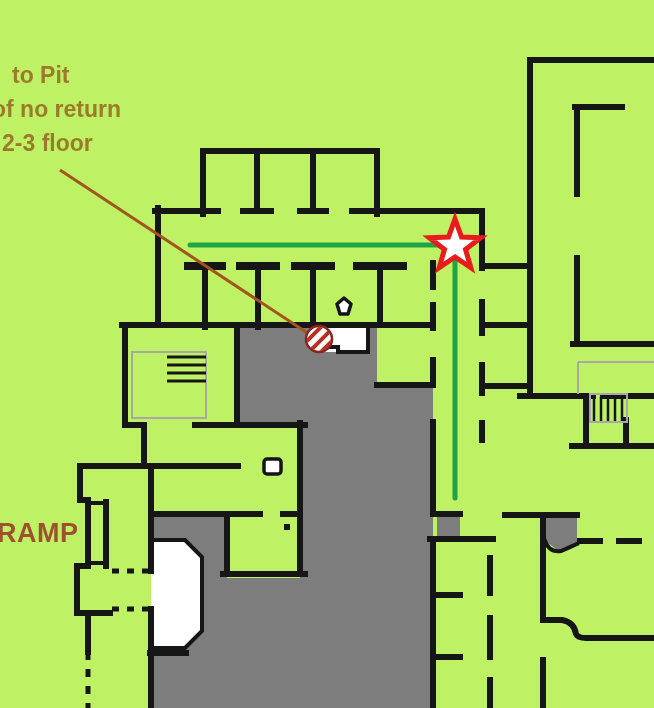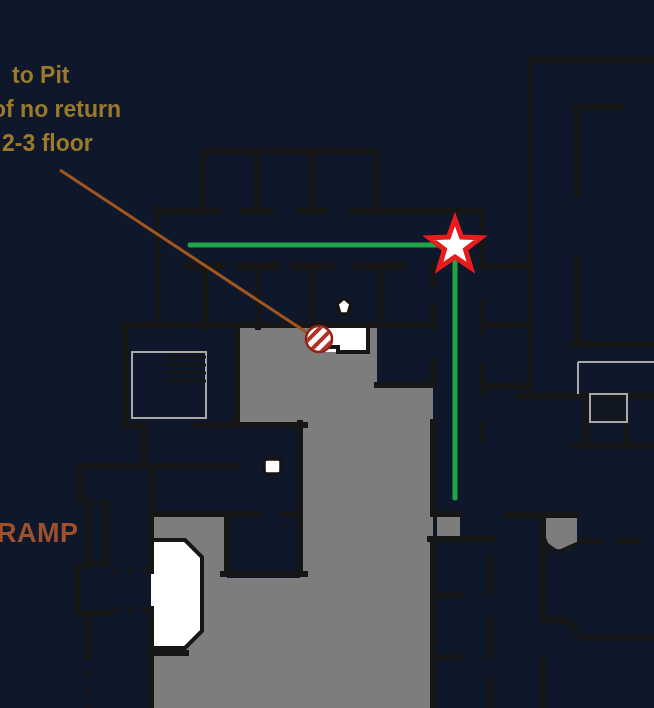--- a/index.html
+++ b/index.html
@@ -1,16 +1,16 @@
 <!DOCTYPE html>
 <html style="--c-wall: #161616; --c-shadow: #7d7d7d; --c-route: #1ea546; --c-star: #e81c1c; --c-pointer: #a0561e; --c-hatch: #b53125; --c-pit_text: #9b7b2b; --c-ramp_text: #9e512e; --c-thin: #a8a8a8;"><head>
 <meta charset="utf-8">
 <style>
   html,body{margin:0;padding:0;background:#fff;}
-  .stage{position:relative;width:654px;height:708px;overflow:hidden;background:#0f172a;
+  .stage{position:relative;width:654px;height:708px;overflow:hidden;background:#bef264;
          font-family:"Liberation Sans",sans-serif;}
   svg{position:absolute;left:0;top:0;}
   
   .w   {stroke:var(--c-wall,#161616);stroke-width:6;fill:none;stroke-linecap:square;}
   .w8  {stroke:var(--c-wall,#161616);stroke-width:8;fill:none;stroke-linecap:square;}
   .w4  {stroke:var(--c-wall,#161616);stroke-width:4;fill:none;stroke-linecap:square;}
   .thin{stroke:var(--c-thin,#a8a8a8);stroke-width:2;fill:none;}
   .tread{stroke:var(--c-wall,#161616);stroke-width:3;fill:none;}
   .tread2{stroke:var(--c-wall,#161616);stroke-width:2.5;fill:none;}
   .gray{fill:var(--c-shadow,#7d7d7d);stroke:none;}

